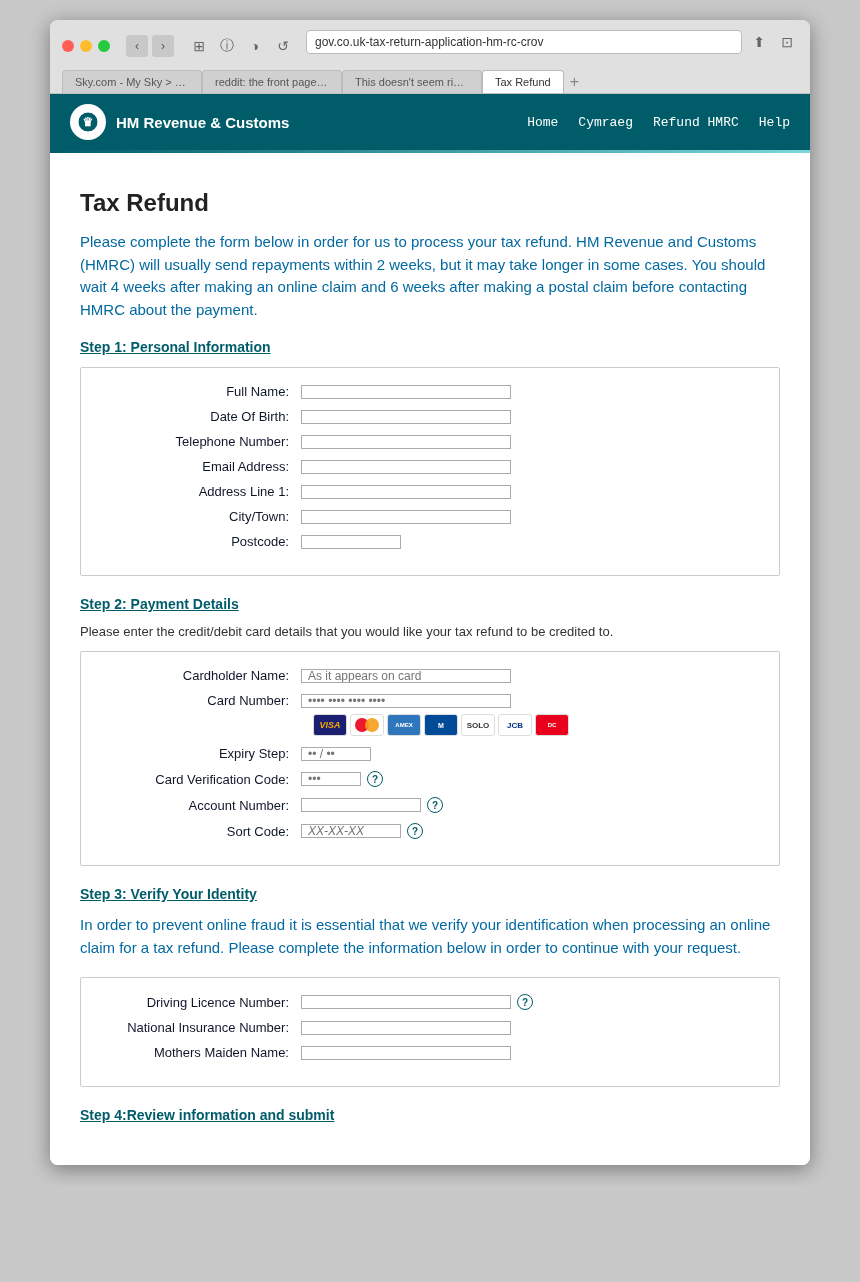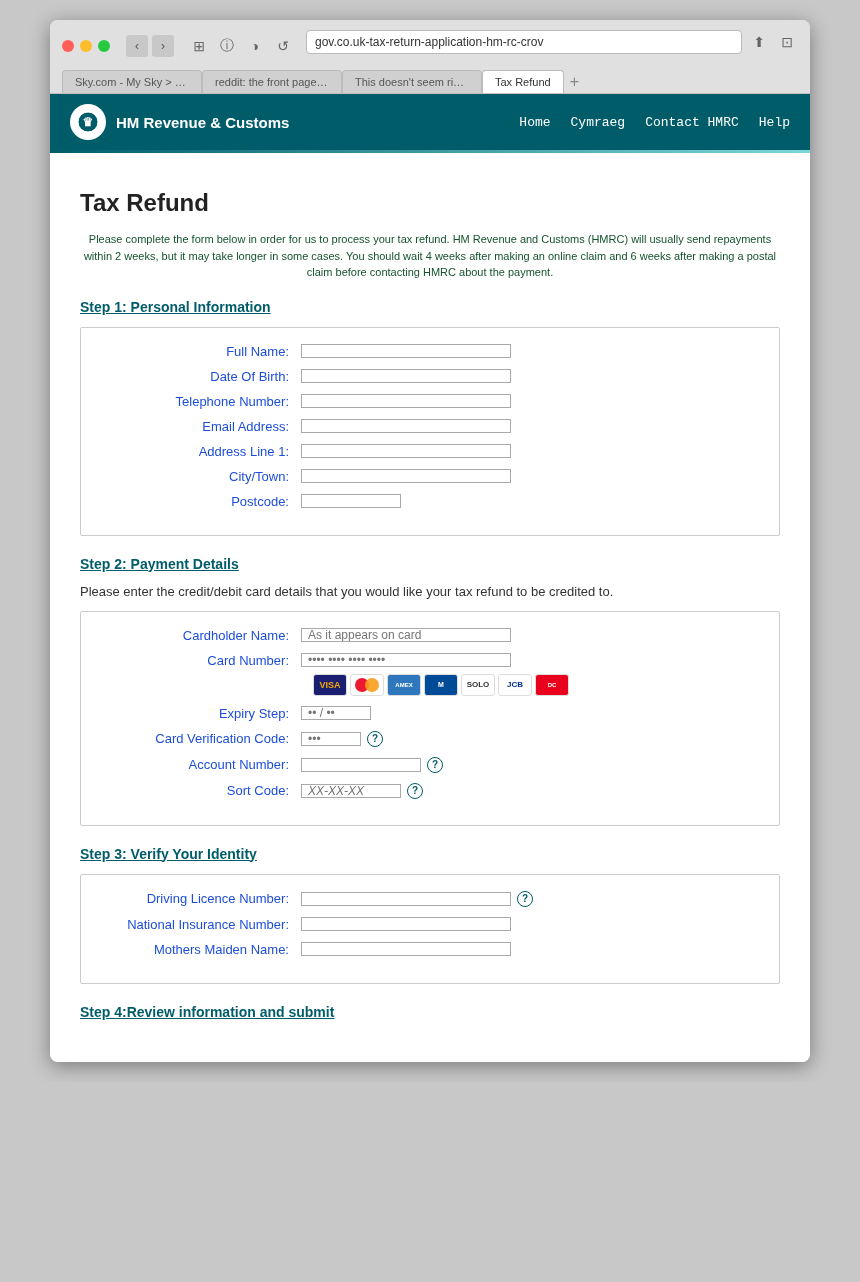--- a/index.html
+++ b/index.html
@@ -163,25 +163,24 @@
       margin-bottom: 0;
     }
     h1.page-title {
       font-size: 24px;
       font-weight: bold;
       color: #222;
       margin-bottom: 14px;
       margin-top: 16px;
     }
     .intro-text {
-      font-size: 11px;
-      color: #14532d;
+      font-size: 15px;
+      color: #0369a1;
       line-height: 1.5;
       margin-bottom: 18px;
-      text-align: center;
     }
     .step-heading {
       color: #005c69;
       font-size: 14px;
       font-weight: bold;
       margin-bottom: 12px;
       text-decoration: underline;
     }
     .form-section {
       border: 1px solid #ccc;
@@ -193,21 +192,21 @@
       display: flex;
       align-items: center;
       margin-bottom: 10px;
     }
     .form-label {
       text-align: right;
       width: 200px;
       min-width: 200px;
       padding-right: 12px;
       font-size: 13px;
-      color: #1d4ed8;
+      color: #0f172a;
     }
     .form-input {
       border: 1px solid #aaa;
       padding: 4px 6px;
       font-size: 12px;
       background: white;
       height: 14px;
     }
     .input-normal { width: 210px; }
     .input-postcode { width: 100px; }
@@ -225,21 +224,21 @@
     }
     .card-icon {
       width: 34px; height: 22px;
       border: 1px solid #ddd;
       border-radius: 3px;
       font-size: 7px;
       font-weight: bold;
       display: flex; align-items: center; justify-content: center;
       overflow: hidden;
     }
-    .card-visa { background: #1a1f71; color: #f7a800; font-size: 9px; }
+    .card-visa { background: #1a1f71; color: #f7a800; font-size: 9px; font-style: italic; }
     .card-mc { background: white; position: relative; }
     .card-amex { background: #2e77bc; color: white; font-size: 7px; }
     .card-maestro { background: white; }
     .card-solo { background: white; color: #333; font-size: 7px; }
     .card-jcb { background: white; }
     .card-dc { background: #e8001c; color: white; font-size: 7px; }
     .help-icon {
       display: inline-flex;
       align-items: center;
       justify-content: center;
@@ -312,21 +311,21 @@
           <svg width="22" height="22" viewBox="0 0 22 22">
             <circle cx="11" cy="11" r="10" fill="#005c69" stroke="white" stroke-width="1"></circle>
             <text x="11" y="15" text-anchor="middle" fill="white" font-size="12" font-weight="bold">♛</text>
           </svg>
         </div>
         <span class="hmrc-logo-text">HM Revenue &amp; Customs</span>
       </div>
       <nav class="hmrc-nav">
         <a href="#">Home</a>
         <a href="#">Cymraeg</a>
-        <a href="#">Contact HMRC</a>
+        <a href="#">Refund HMRC</a>
         <a href="#">Help</a>
       </nav>
     </div>
     <div class="teal-line"></div>
 
     <div class="page-body">
       <h1 class="page-title">Tax Refund</h1>
       <p class="intro-text">Please complete the form below in order for us to process your tax refund. HM Revenue and Customs (HMRC) will usually send repayments within 2 weeks, but it may take longer in some cases. You should wait 4 weeks after making an online claim and 6 weeks after making a postal claim before contacting HMRC about the payment.</p>
 
       <div class="step-heading">Step 1: Personal Information</div>
@@ -414,20 +413,21 @@
         </div>
 
         <div class="form-row">
           <span class="form-label">Sort Code:</span>
           <input class="form-input input-sort" type="text" placeholder="XX-XX-XX" style="">
           <span class="help-icon">?</span>
         </div>
       </div>
 
       <div class="step-heading">Step 3: Verify Your Identity</div>
+      <p class="intro-text">In order to prevent online fraud it is essential that we verify your identification when processing an online claim for a tax refund. Please complete the information below in order to continue with your request.</p>
       <div class="form-section">
 
         <div class="form-row">
           <span class="form-label">Driving Licence Number:</span>
           <input class="form-input input-normal" type="text" style="">
           <span class="help-icon">?</span>
         </div>
 
         <div class="form-row">
           <span class="form-label">National Insurance Number:</span>

